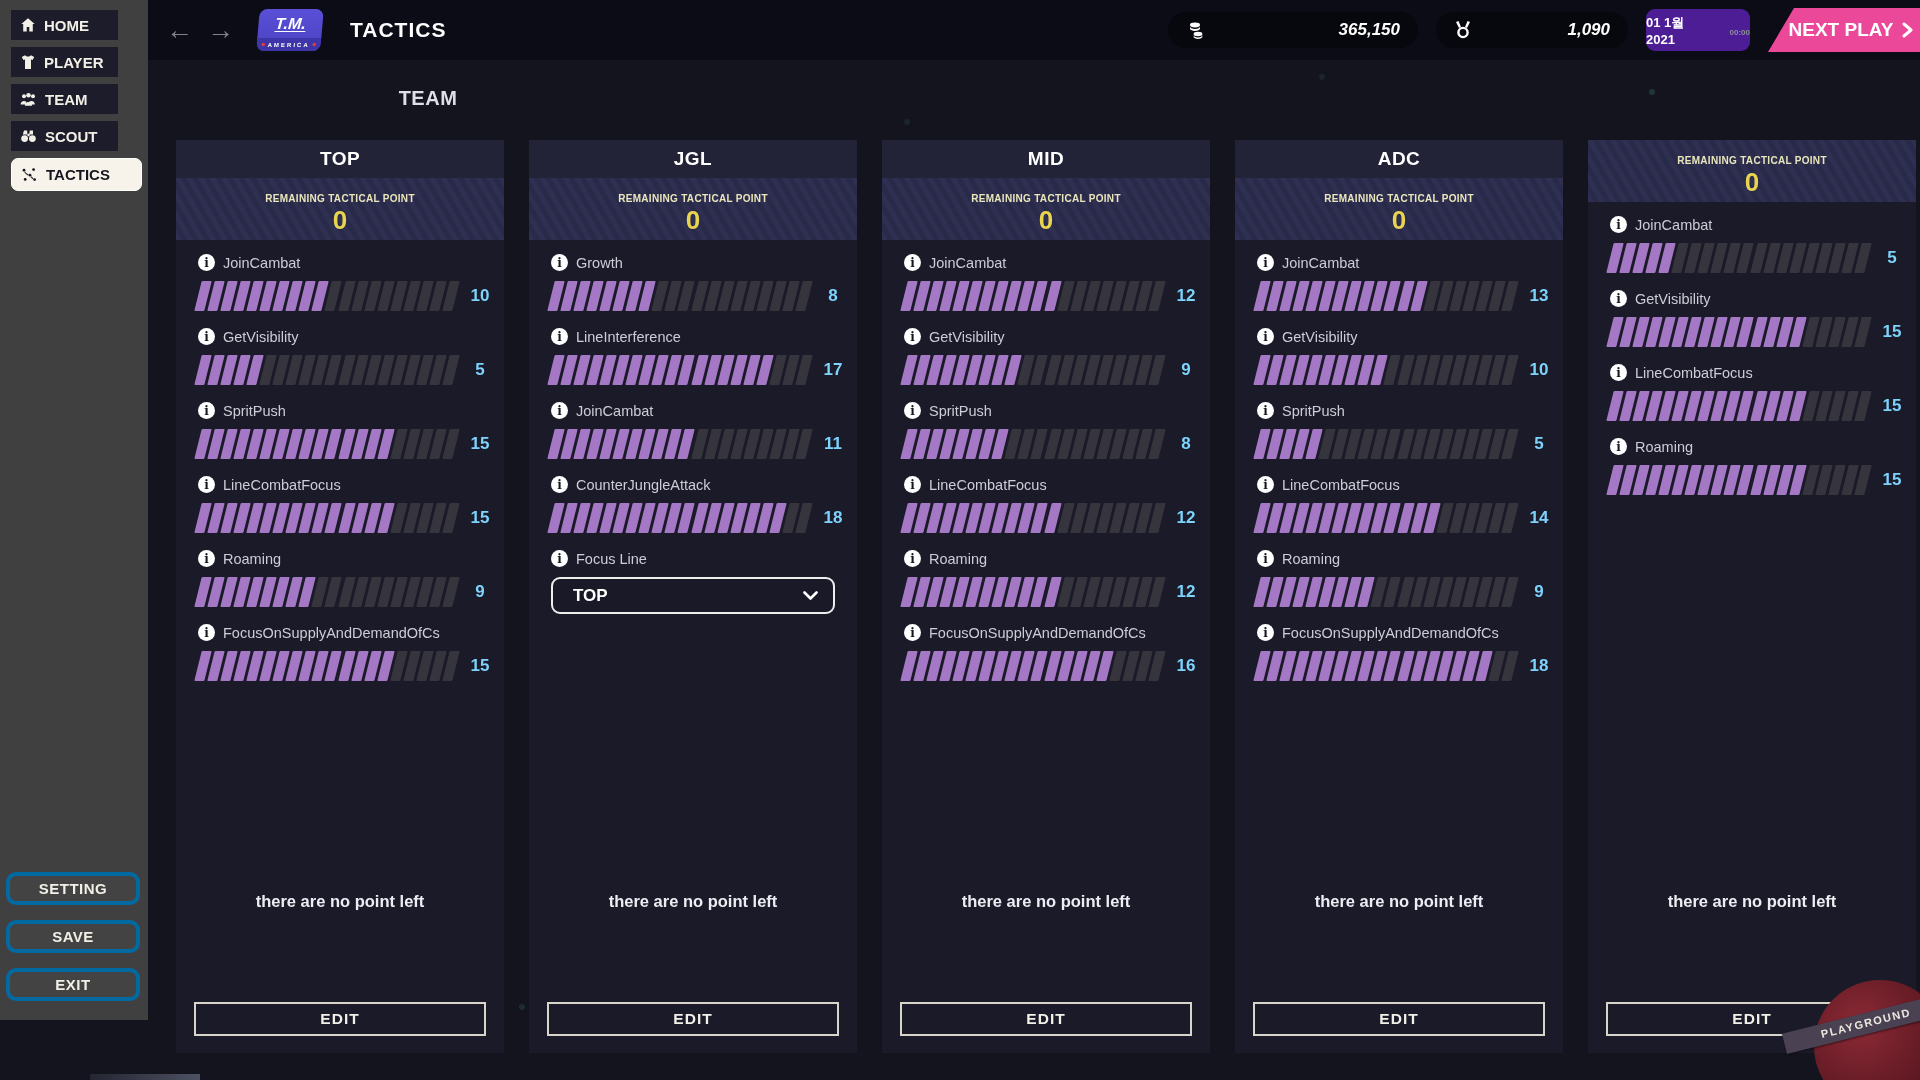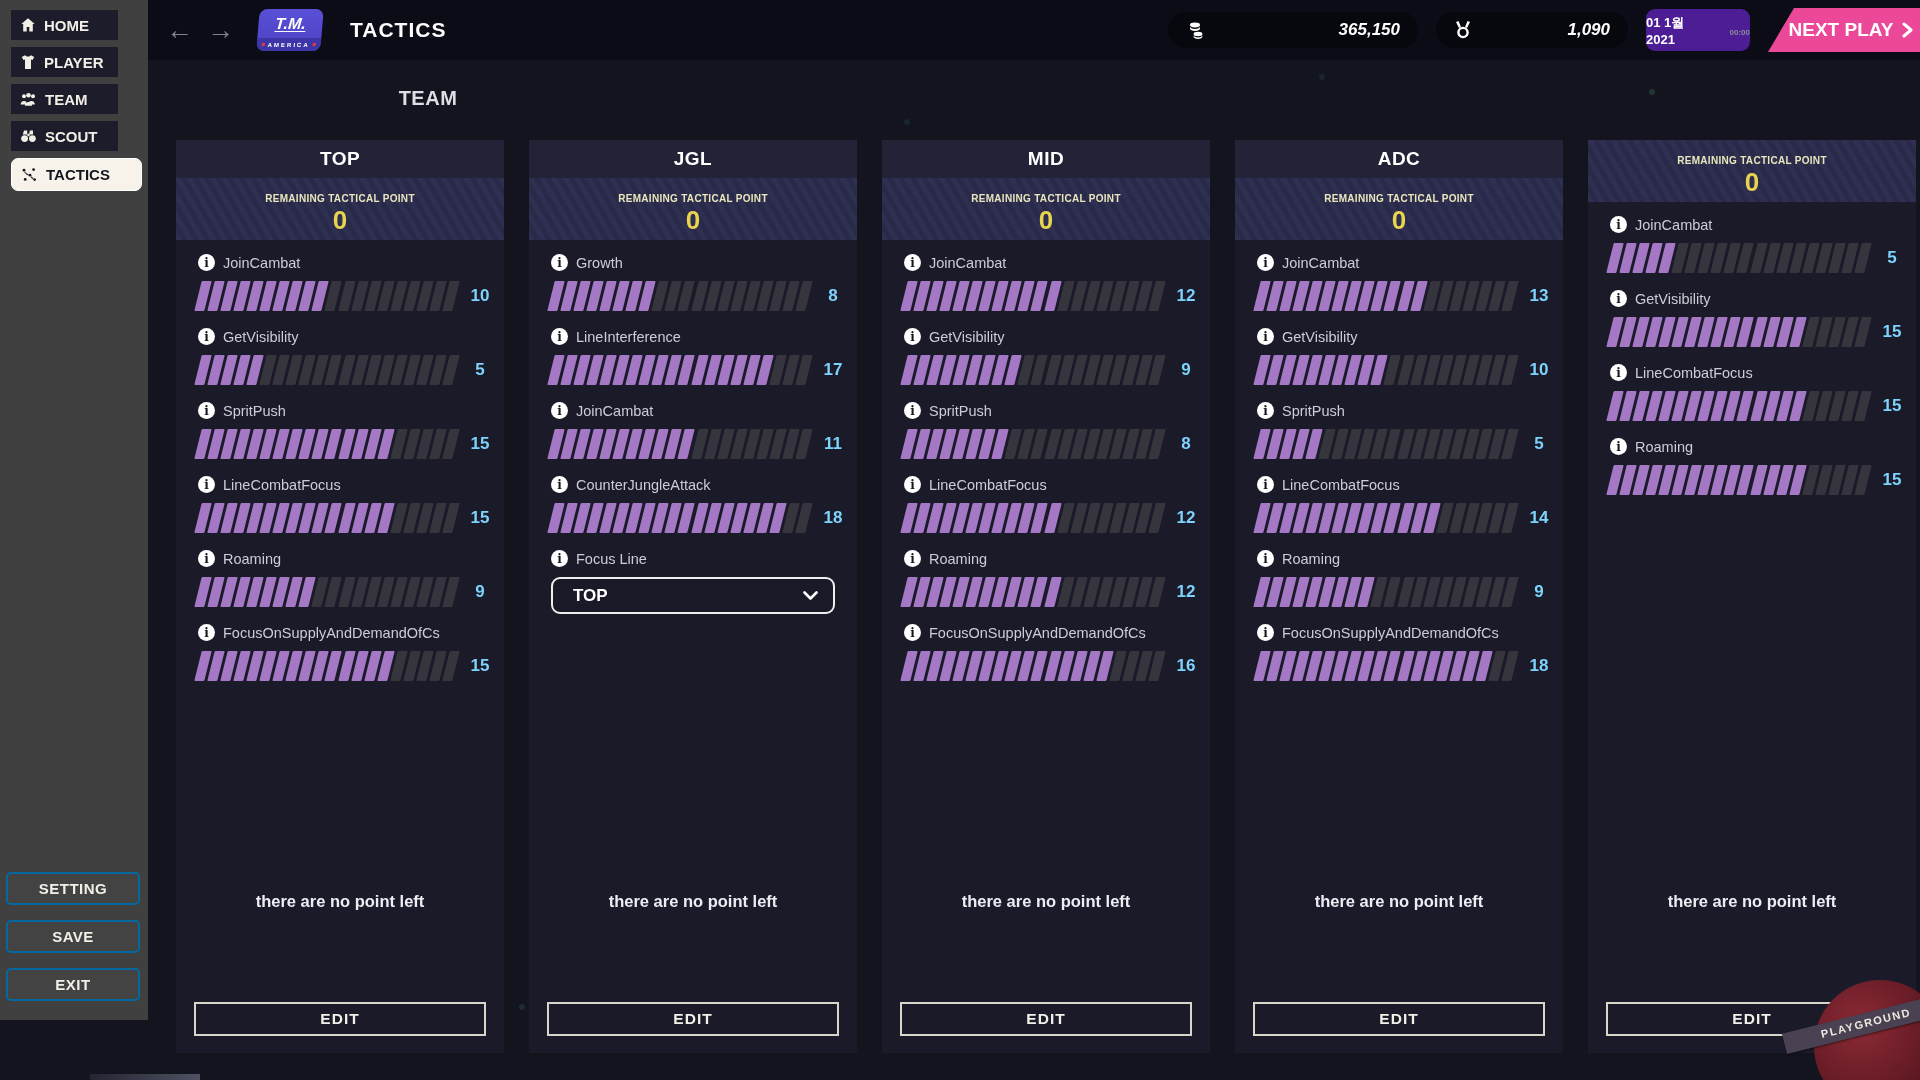--- a/index.html
+++ b/index.html
@@ -26,21 +26,21 @@
   
   .sidebar { position:absolute; left:0; top:0; width:148px; height:1020px; background:#404040; z-index:6;padding-left:6px; }
   .side-item { margin:0 0 7px 5px; width:107px; height:30px; background:#1c1c2b;
     display:flex; align-items:center; gap:8px; padding-left:9px;
     color:#f2efe6; font-weight:bold; font-size:15px; cursor:pointer; }
   .side-item:first-child { margin-top:10px; }
   .side-item svg { flex:0 0 auto; }
   .side-item.active { width:131px; height:33px; background:#f7f3ea; color:#15151f;
     border-radius:7px; border:1px solid #ffffff; }
   .side-footer { position:absolute; bottom:19px; left:6px; display:flex; flex-direction:column; gap:15px; }
-  .side-btn { width:134px; height:33px; border:2px solid #0369a1; border-radius:5px;
+  .side-btn { width:134px; height:33px; border:4px solid #0369a1; border-radius:10px;
     color:#f2efe6; font-weight:bold; font-size:15px; display:flex; align-items:center;
     justify-content:center; background:rgba(255,255,255,0.02); cursor:pointer; letter-spacing:.5px; }
   
   .topbar { position:absolute; left:148px; top:0; right:0; height:60px; background:#0c0c17;
     display:flex; align-items:center; z-index:5; }
   .nav-arrows { margin-left:18px; display:flex; gap:14px; color:#82828e; font-size:27px; line-height:1; }
   .nav-arrows span { cursor:pointer; }
   .logo { margin-left:24px; width:64px; height:42px; border-radius:8px; overflow:hidden;
     background:linear-gradient(180deg,#5a50d8,#4a41c0); transform:skewX(-5deg);
     display:flex; flex-direction:column; }

